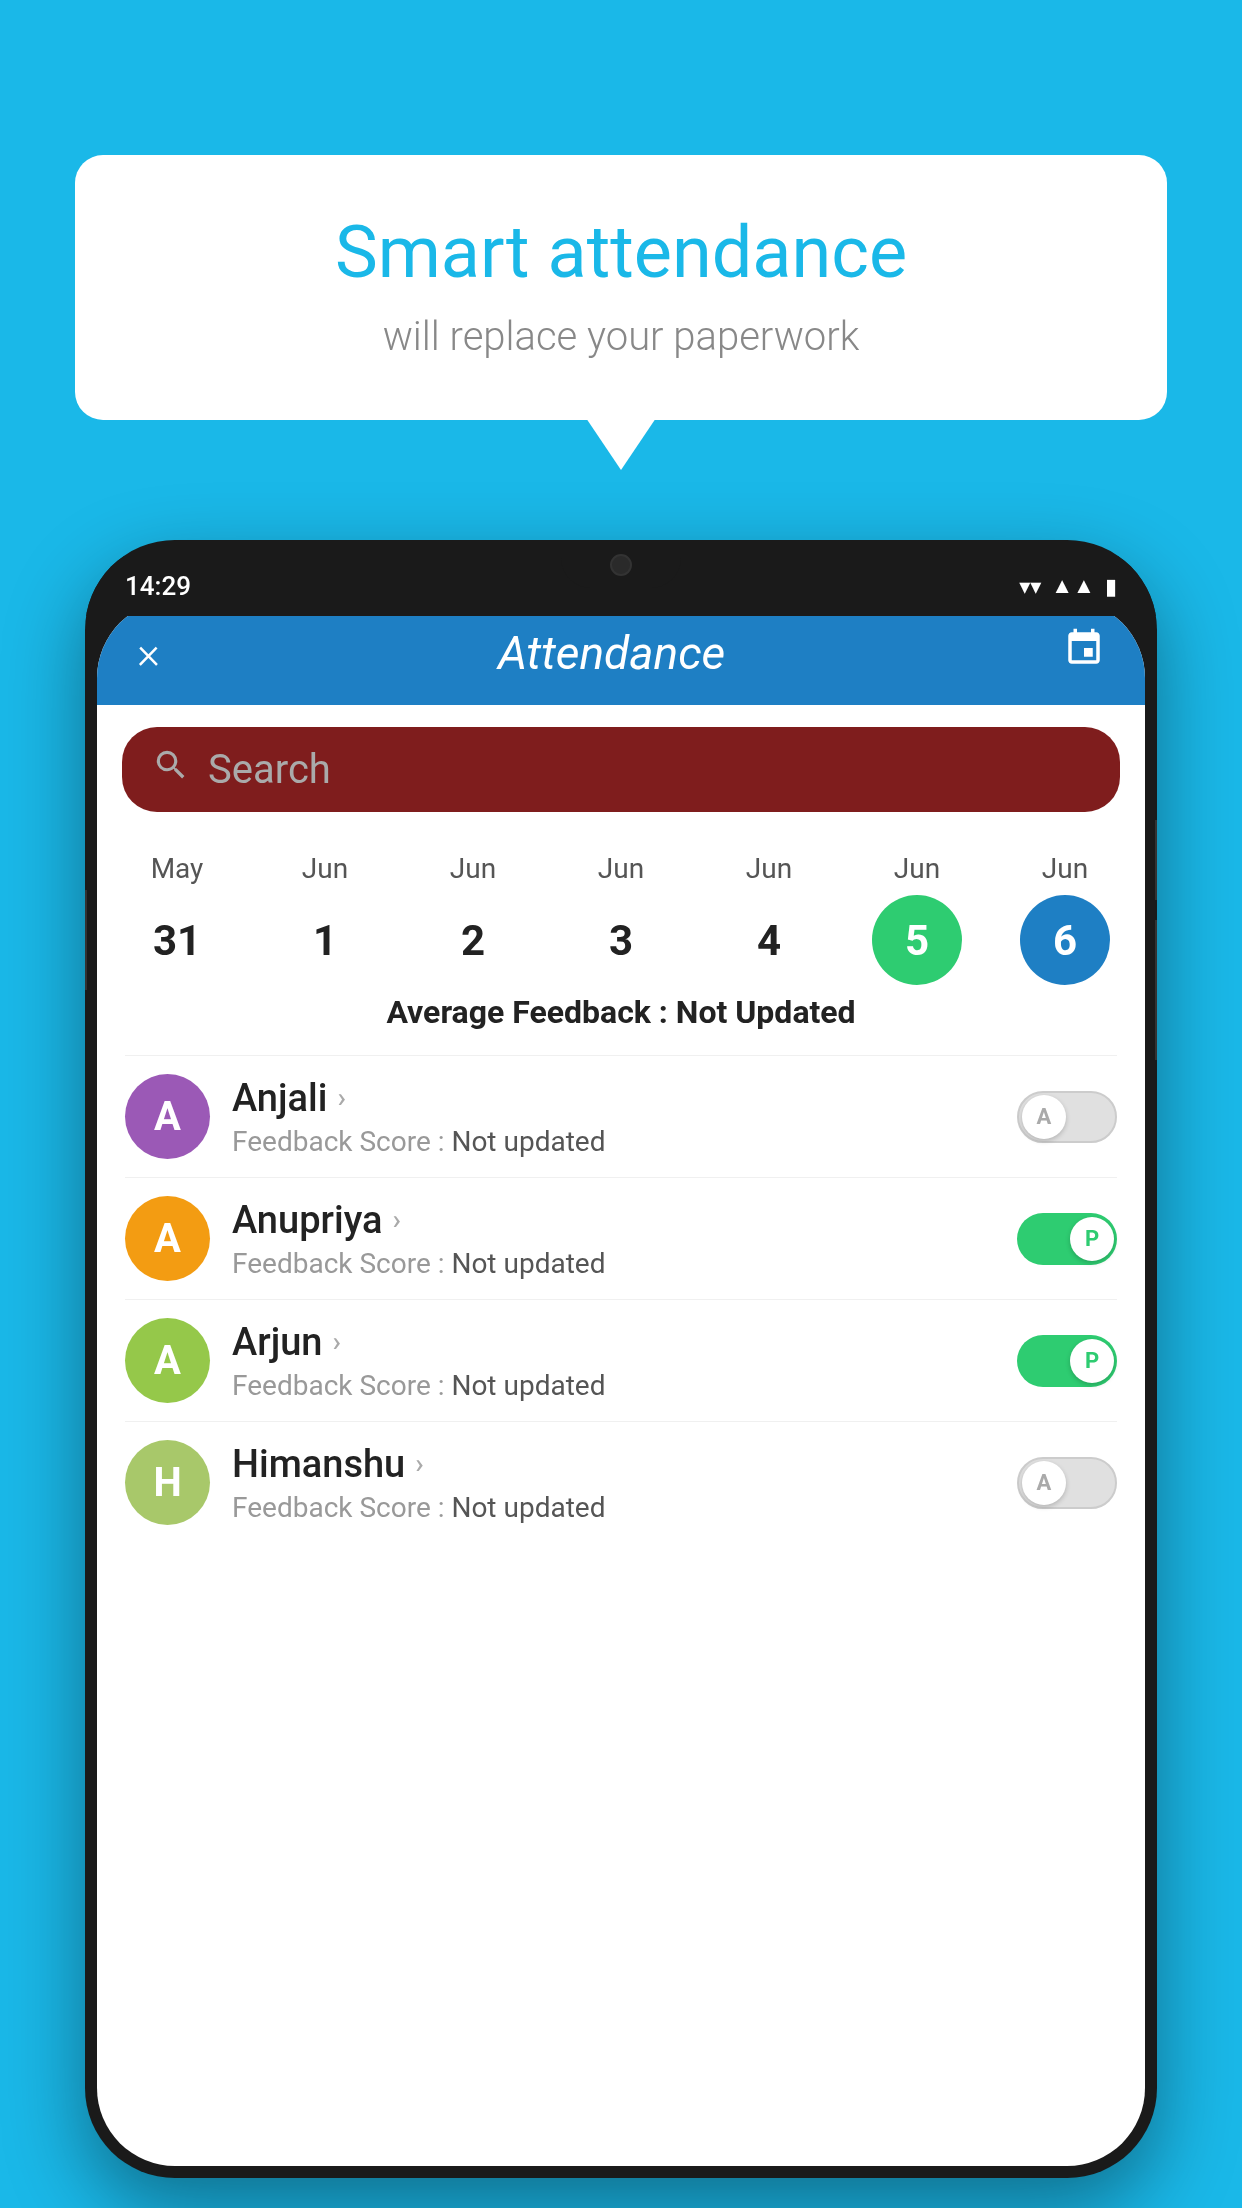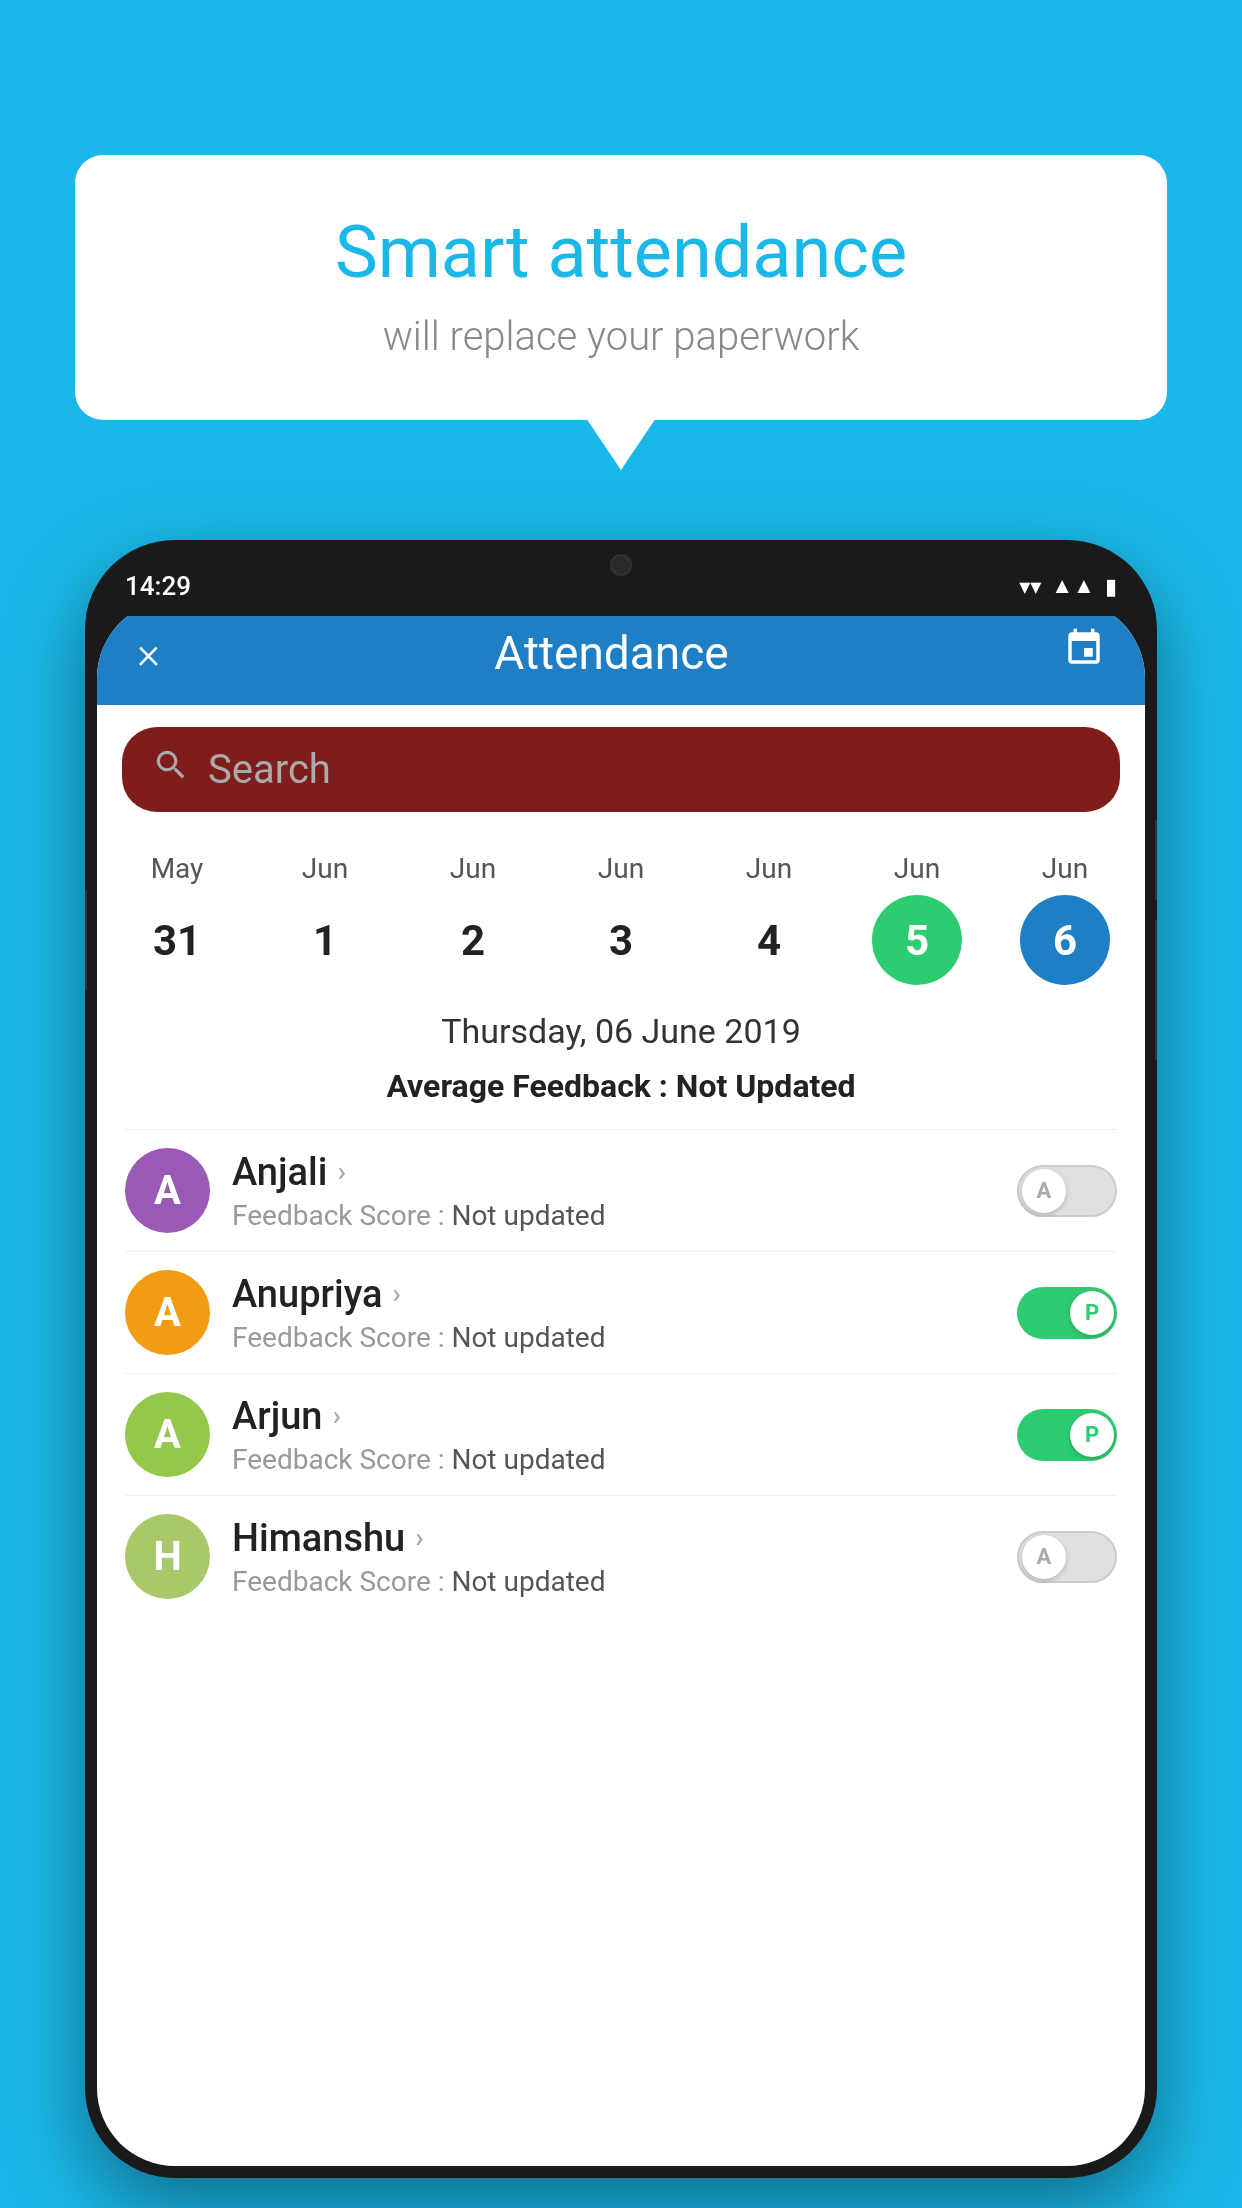--- a/index.html
+++ b/index.html
@@ -138,20 +138,21 @@
     .header-close {
       color: white;
       font-size: 44px;
       font-weight: 300;
       cursor: pointer;
     }
     .header-title {
       color: white;
       font-size: 46px;
       font-weight: 400;
+      font-style: italic;
     }
     .header-calendar {
       color: white;
       font-size: 38px;
     }
 
     
     .search-bar {
       background: #7f1d1d;
       margin: 22px 25px;
@@ -433,21 +434,20 @@
           <div class="cal-col">
             <div class="cal-month">Jun</div>
             <div class="cal-day today">5</div>
           </div>
           <div class="cal-col">
             <div class="cal-month">Jun</div>
             <div class="cal-day selected">6</div>
           </div>
         </div>
 
-      <div class="date-label">Thursday, 06 June 2019</div>
 
 
       <div class="avg-feedback">
         <span>Average Feedback : </span><span>Not Updated</span>
       </div>
 
       <div class="student-list">
 
       <div class="student-item">
             <div class="student-avatar" style="background: rgb(155, 89, 182);">A</div>

